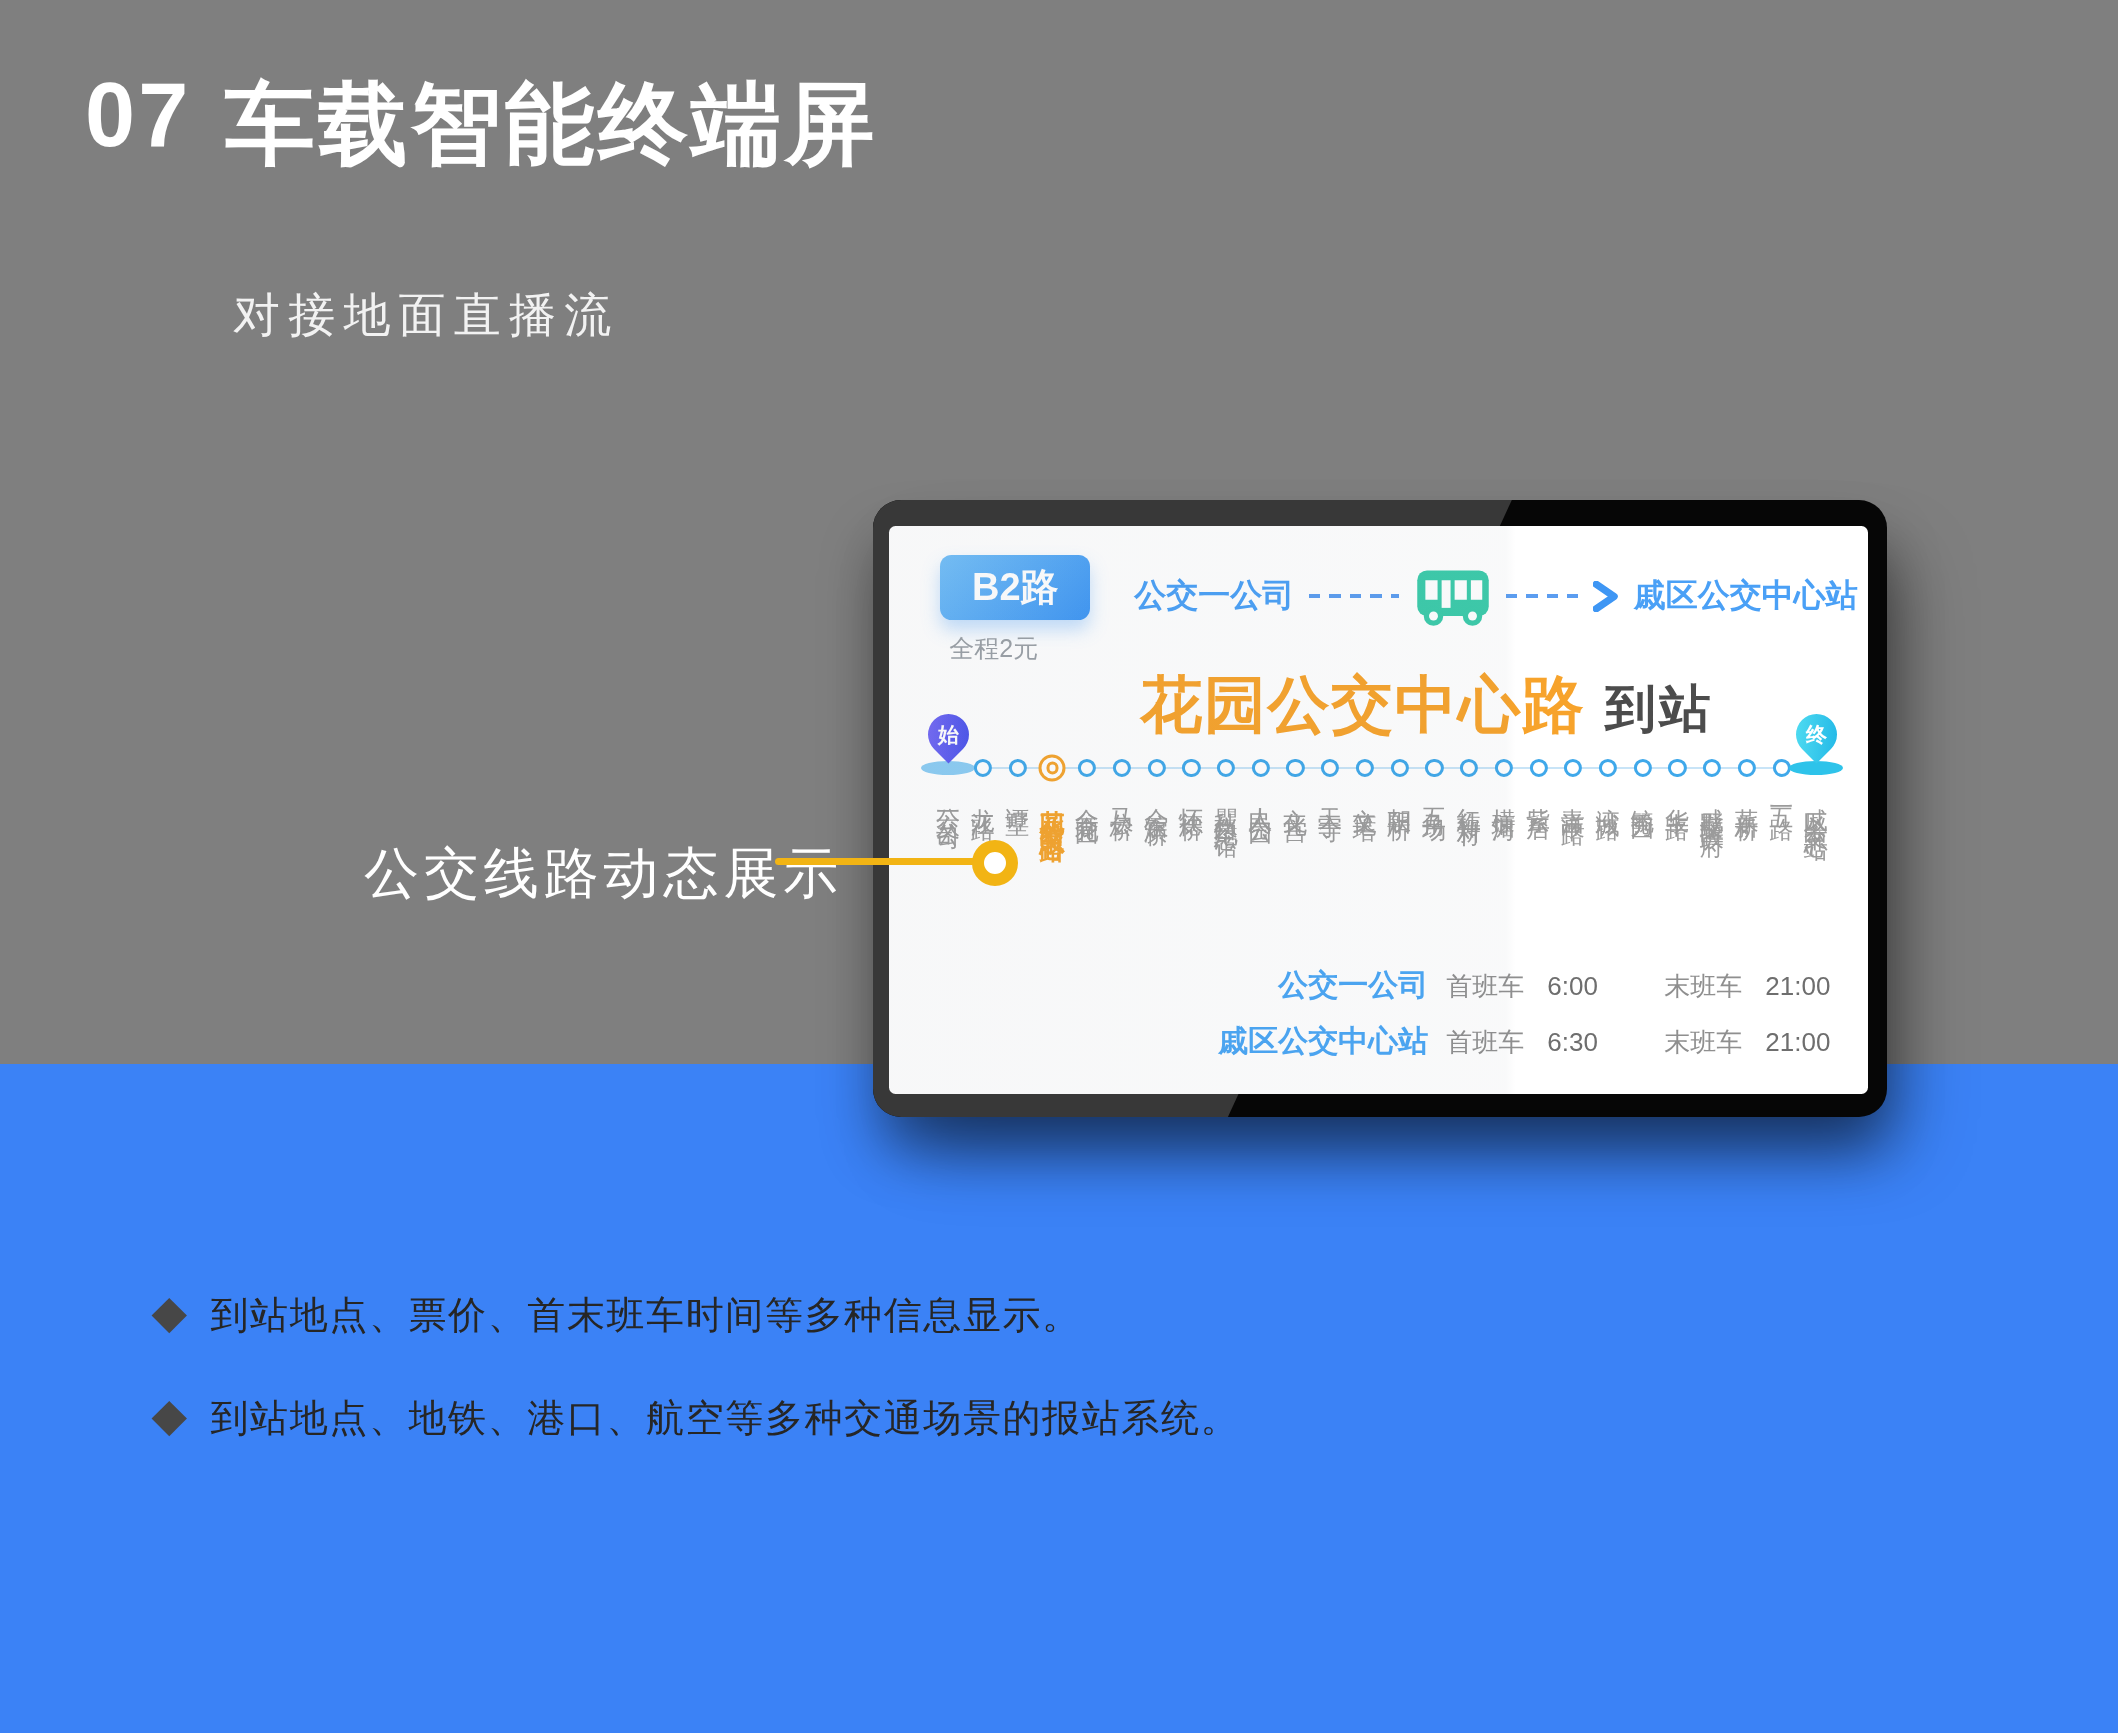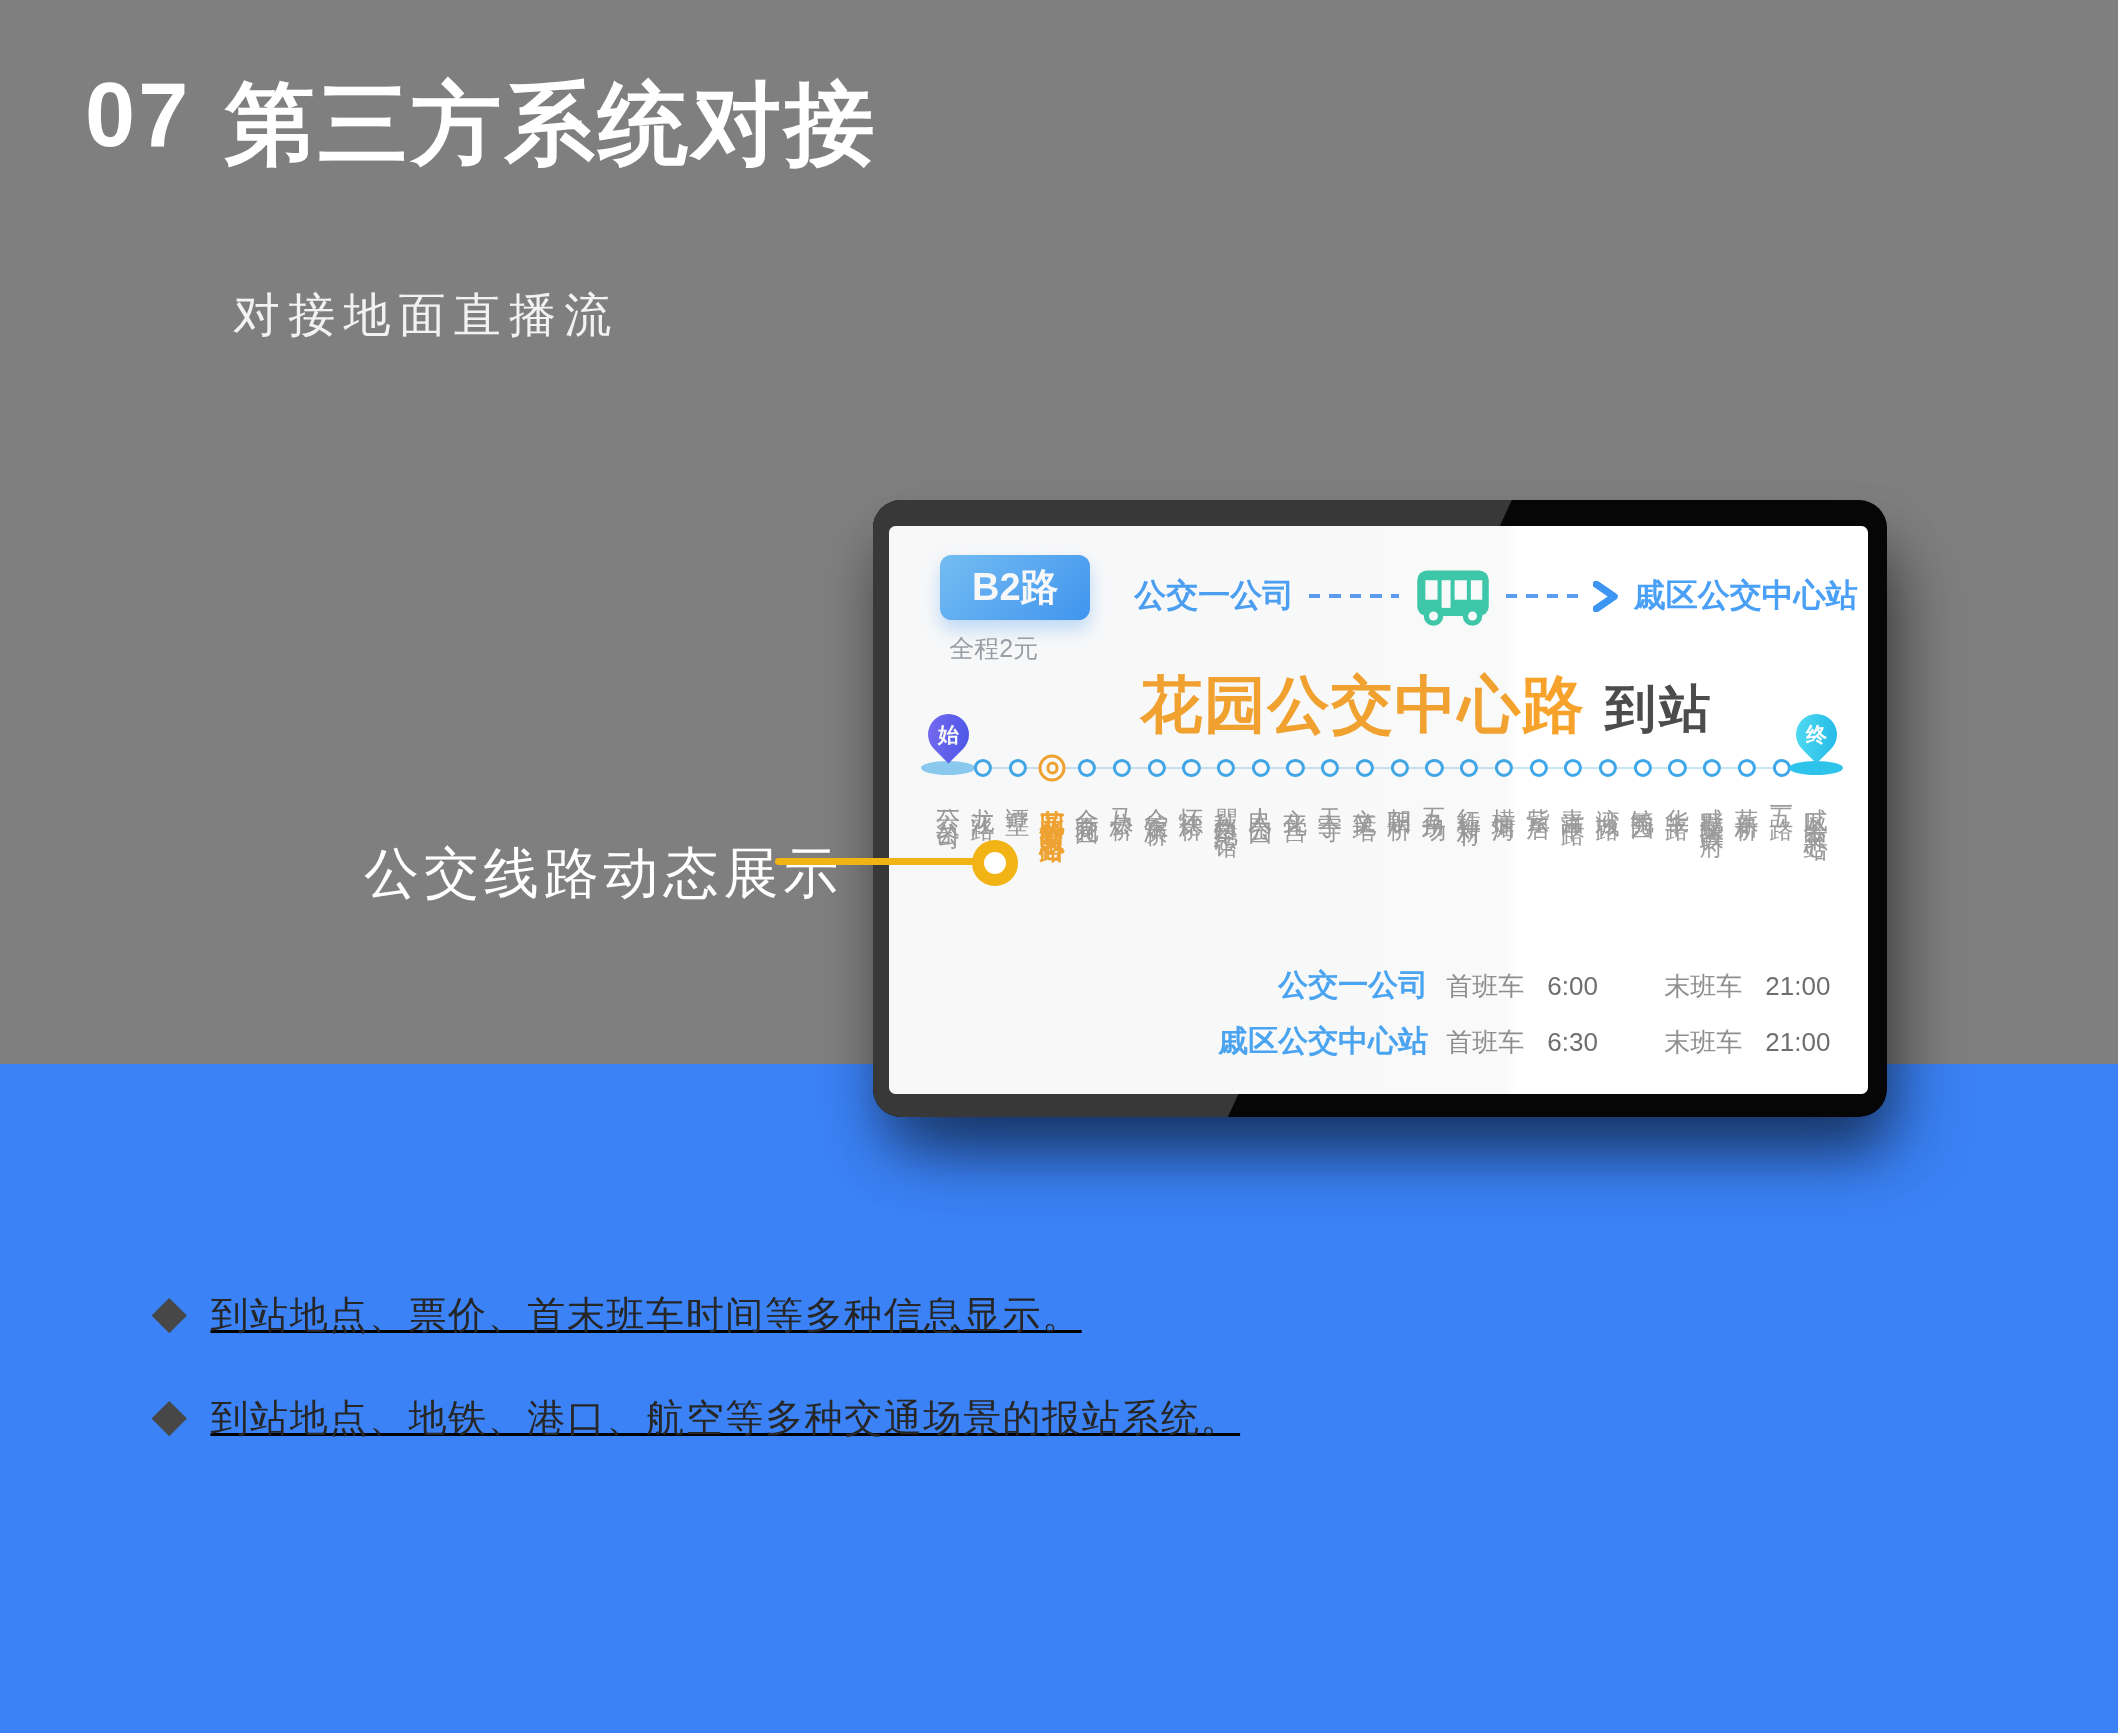--- a/index.html
+++ b/index.html
@@ -75,33 +75,33 @@
   .tt-time{margin-left:23px;color:#6e6e6e;font-size:26px;min-width:70px;}
 
   
   .callout-label{position:absolute;left:364px;top:837px;color:#fff;font-size:55px;letter-spacing:4.9px;white-space:nowrap;}
   .callout-line{position:absolute;left:775px;top:858px;width:202px;height:7.3px;background:#f2b414;border-radius:4.1px;}
   .callout-ring{position:absolute;left:972px;top:840px;width:46px;height:46px;border-radius:50%;
                 border:12.2px solid #f2b414;background:#fff;box-sizing:border-box;}
 
   
   .bullets{position:absolute;left:157px;top:1290px;display:flex;flex-direction:column;gap:52px;}
-  .bullet{display:flex;align-items:center;gap:29px;text-decoration:underline;}
+  .bullet{display:flex;align-items:center;gap:29px;}
   .diamond{width:24.5px;height:24.5px;background:#474747;transform:rotate(45deg);flex:none;}
   .bullet-text{font-size:38px;color:#262626;letter-spacing:1.6px;white-space:nowrap;}
 </style>
 </head>
 <body>
 
 <div class="slide">
   <div class="gray-band"></div>
 
   <div class="title-row">
     <span>07</span>
-    <span>第三方系统对接</span>
+    <span>车载智能终端屏</span>
   </div>
   <div class="subtitle">对接地面直播流</div>
 
   <div class="tablet">
     <div class="tablet-gloss"></div>
     <div class="screen">
 
       <div class="badge">B2路</div>
       <div class="fare">全程2元</div>
 

